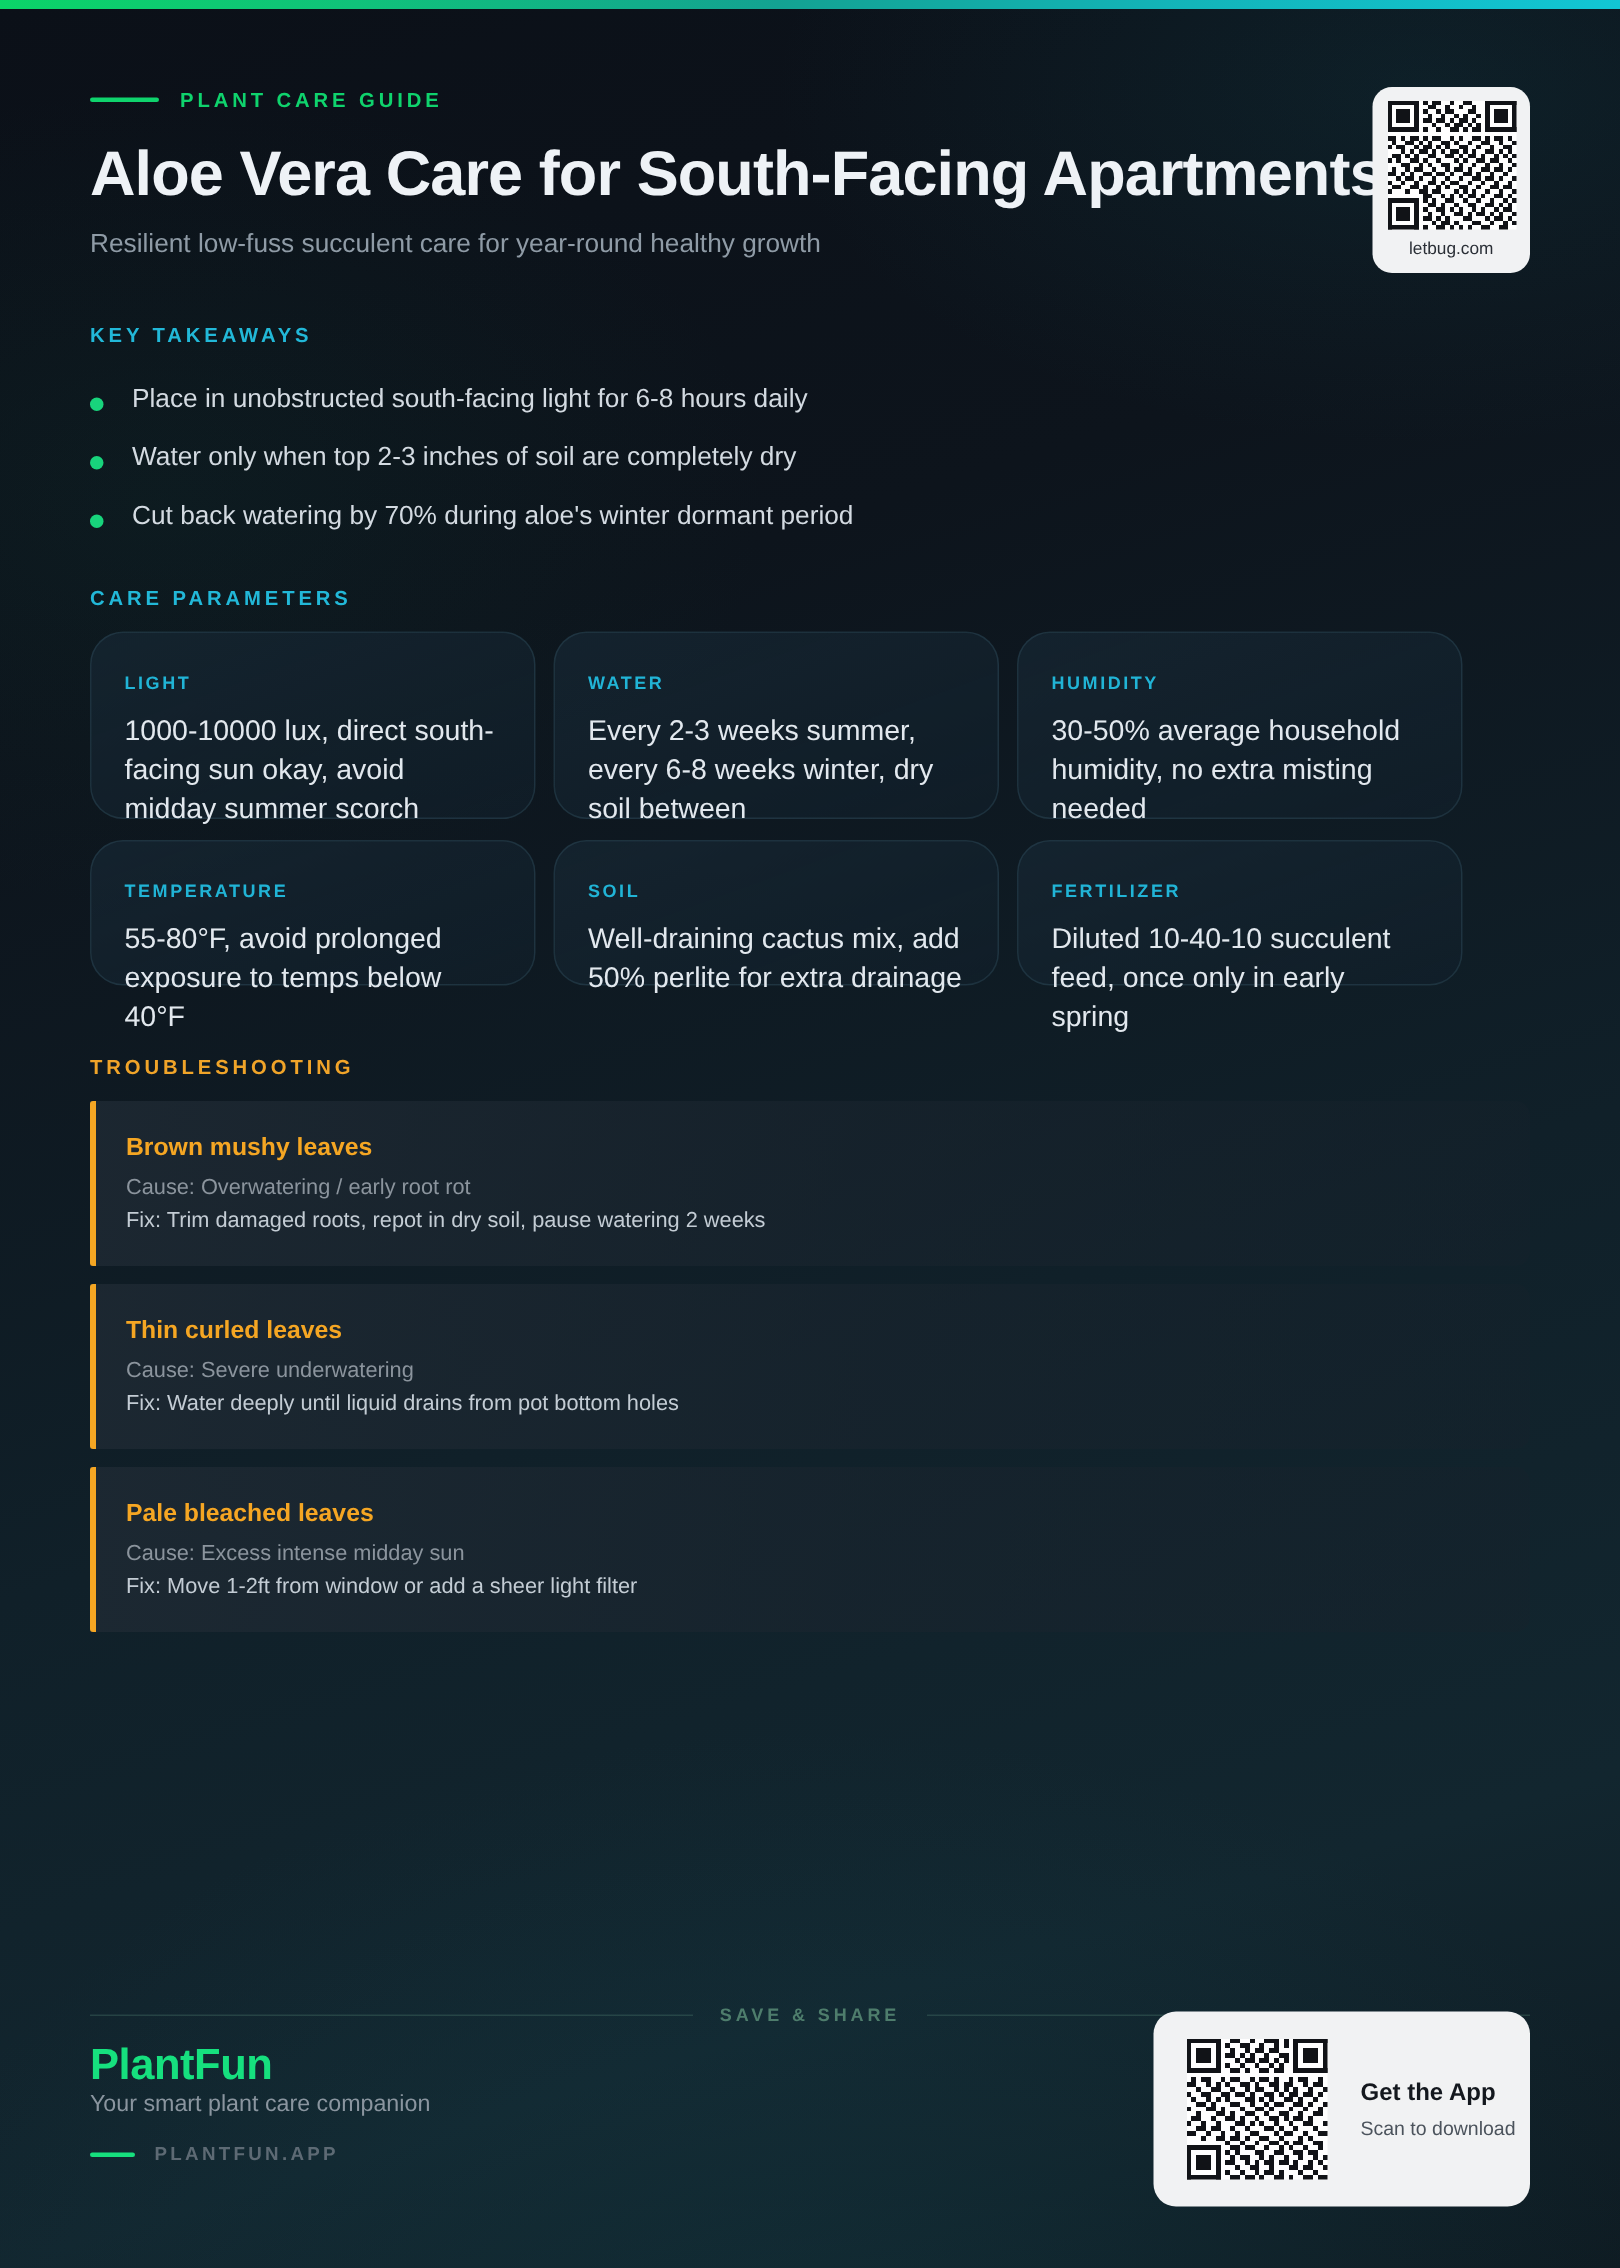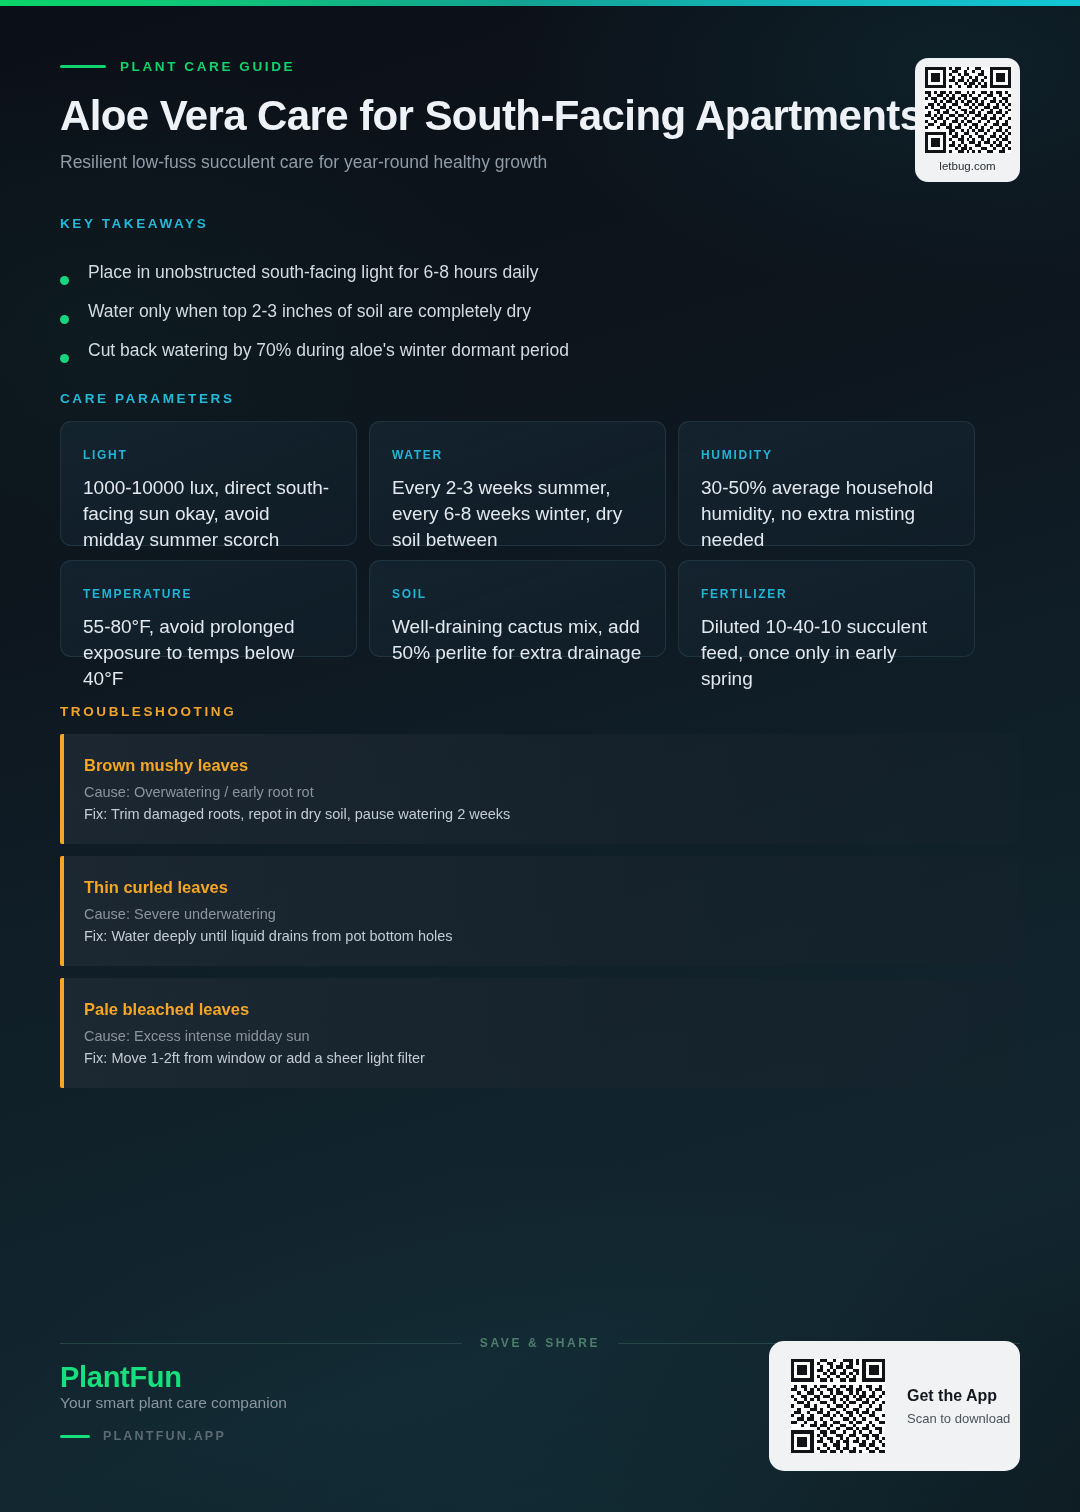--- a/index.html
+++ b/index.html
@@ -69,35 +69,35 @@
   
   .sec-head {
     position:absolute; left:60px;
     font-size:13.5px; font-weight:700; letter-spacing:2.6px;
   }
   .sec-head.cyan { color:#22b8d8; }
   .sec-head.amber { color:#f0a429; }
 
   
   .takeaways { position:absolute; left:60px; top:246px; width:900px; }
-  .tk-row { display:flex; align-items:flex-end; gap:19px; height:39px; }
+  .tk-row { display:flex; align-items:center; gap:19px; height:39px; }
   .tk-dot {
     width:9px; height:9px; border-radius:50%;
     background:#18d47c; margin-top:7px; flex:none;
   }
   .tk-text { color:#d3dae1; font-size:17.5px; line-height:1.35; }
 
   
   .params { position:absolute; left:60px; top:421px; width:925px; }
   .prow { display:flex; gap:12px; margin-bottom:14px; }
   .pcard {
     width:297px; 
     background:linear-gradient(160deg, rgba(22,38,50,0.80) 0%, rgba(17,31,42,0.70) 100%);
     border:1px solid rgba(58,96,112,0.30);
-    border-radius:11px;
+    border-radius:22px;
     padding:26px 22px 24px 22px;
   }
   .prow.r1 .pcard { height:125px; }
   .prow.r2 .pcard { height:97px; }
   .pcard-label {
     color:#21b4d6; font-size:12px; font-weight:700;
     letter-spacing:1.7px; margin-bottom:13px;
   }
   .pcard-value { color:#e2e8ee; font-size:19px; line-height:1.38; }
 

